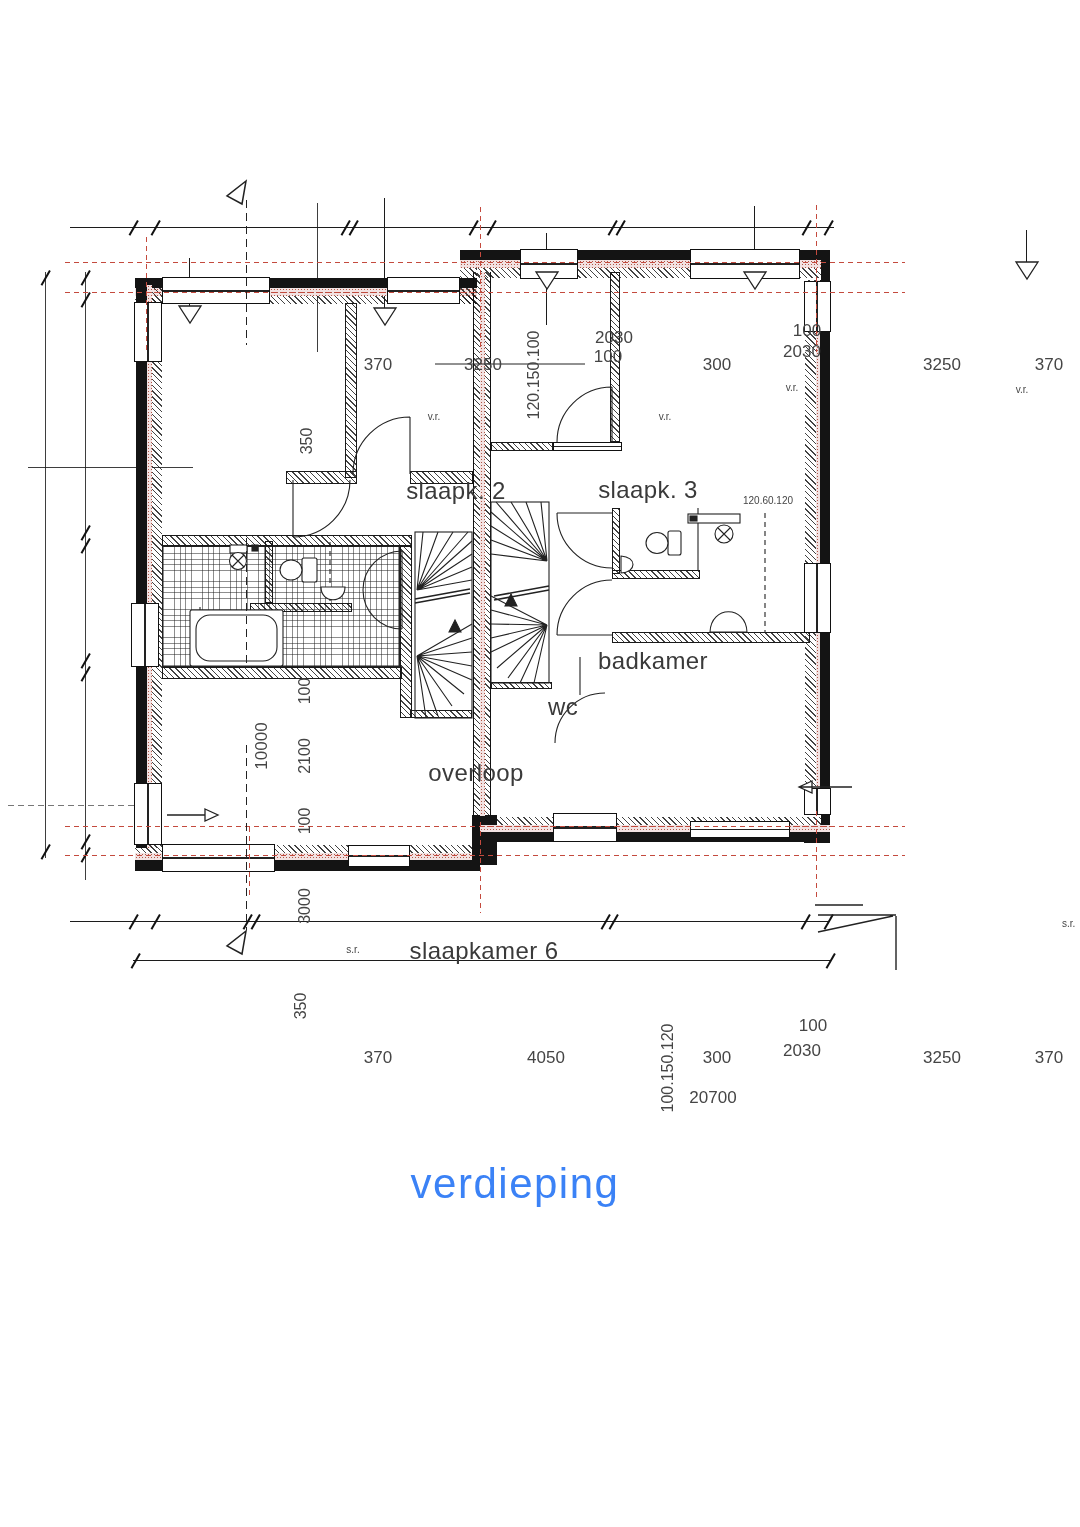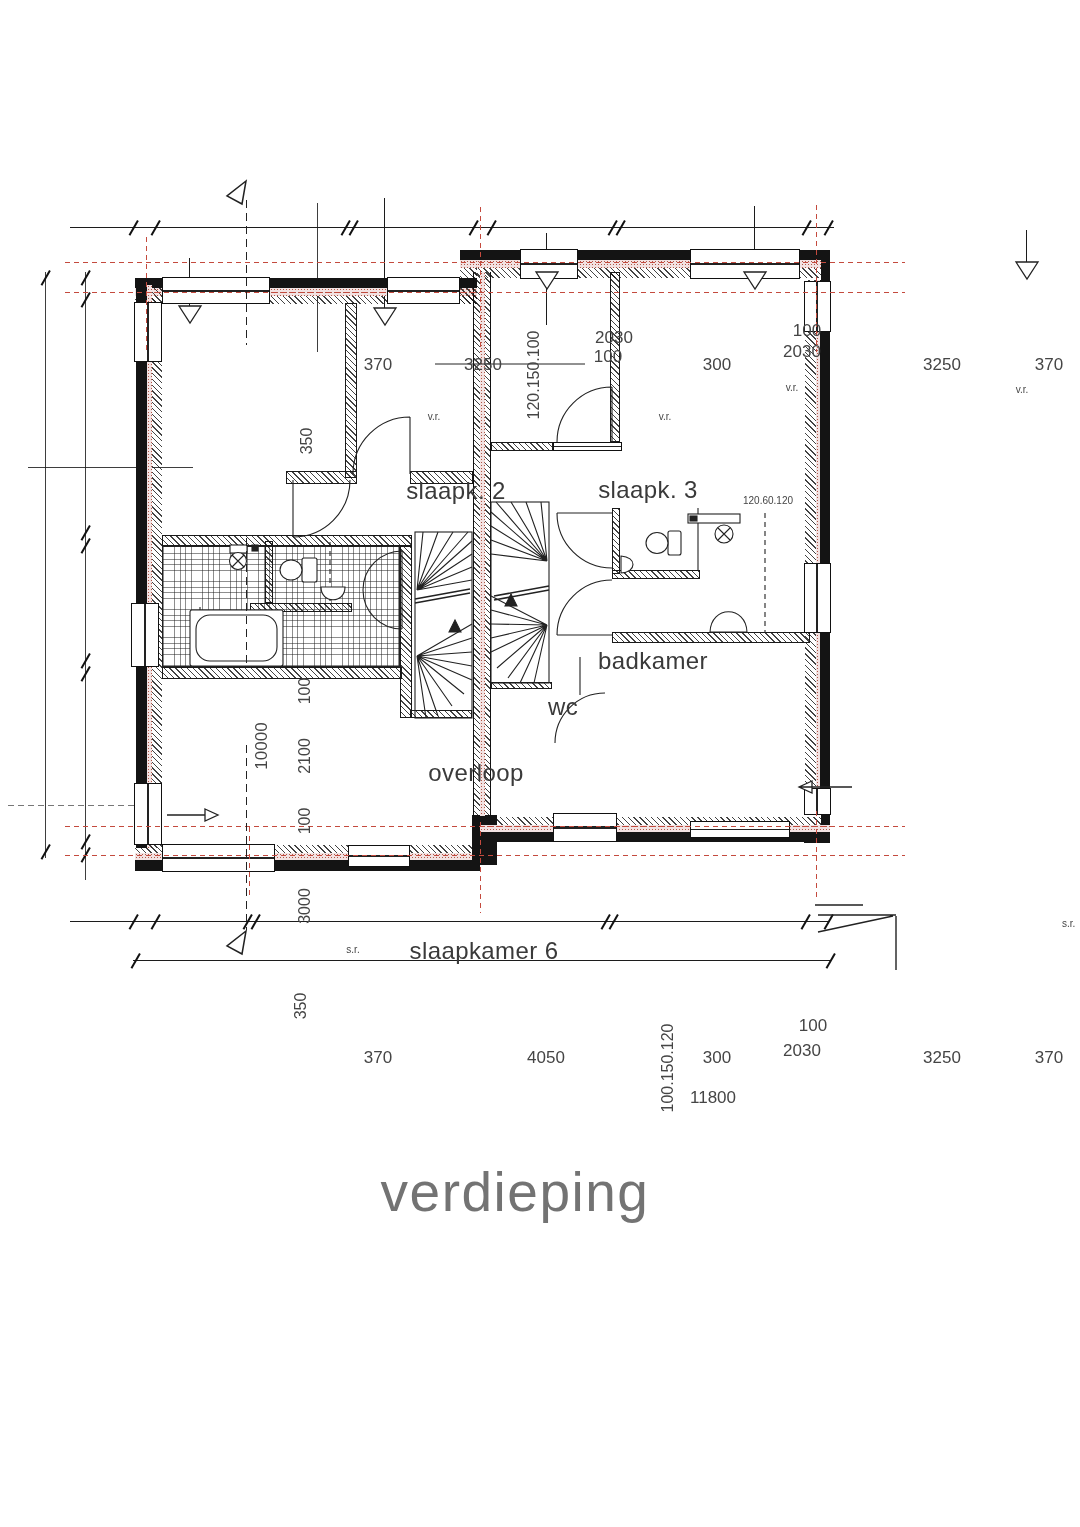--- a/index.html
+++ b/index.html
@@ -23,21 +23,21 @@
   .tile{position:absolute;border:1px solid #222;box-sizing:border-box;
         background-image:repeating-linear-gradient(0deg,rgba(30,30,30,.5) 0 .9px,transparent .9px 5.6px),
                          repeating-linear-gradient(90deg,rgba(30,30,30,.5) 0 .9px,transparent .9px 5.6px);}
   .tick{position:absolute;width:17px;height:1.6px;background:#111;transform:rotate(-60deg);}
   .dim{position:absolute;font-size:17px;color:#454545;white-space:nowrap;z-index:60;}
   .sm{font-size:10px;}
   .ctr{transform:translateX(-50%);}
   .rot{position:absolute;font-size:16px;color:#454545;white-space:nowrap;z-index:60;
        transform:translate(-50%,-50%) rotate(-90deg);}
   .room{position:absolute;font-size:24px;color:#3a3a3a;letter-spacing:.4px;white-space:nowrap;z-index:60;transform:translateX(-50%);}
-  .ttl{position:absolute;font-size:55px;color:#737373;letter-spacing:1.5px;white-space:nowrap;z-index:60;transform:translateX(-50%);}
+  .ttl{position:absolute;font-size:42px;color:#3b82f6;letter-spacing:1.5px;white-space:nowrap;z-index:60;transform:translateX(-50%);}
   svg.sym{position:absolute;left:0;top:0;z-index:30;}
 </style>
 </head>
 <body>
 
 <div id="canvas">
 
   <div class="lineV thin" style="left:45px;top:272px;height:586px;"></div>
   <div class="lineV thin" style="left:85px;top:272px;height:608px;"></div>
   <div class="lineH thin" style="left:28px;top:467px;width:165px;"></div>
@@ -293,16 +293,16 @@
   <div class="dim sm" style="left:1062px;top:918px;">s.r.</div>
 
   <div class="dim ctr" style="left:378px;top:1048px;">370</div>
   <div class="dim ctr" style="left:546px;top:1048px;">4050</div>
   <div class="rot sm" style="left:668px;top:1068px;">100.150.120</div>
   <div class="dim ctr" style="left:717px;top:1048px;">300</div>
   <div class="dim ctr" style="left:813px;top:1016px;">100</div>
   <div class="dim ctr" style="left:802px;top:1041px;">2030</div>
   <div class="dim ctr" style="left:942px;top:1048px;">3250</div>
   <div class="dim ctr" style="left:1049px;top:1048px;">370</div>
-  <div class="dim ctr" style="left:713px;top:1088px;">11800</div>
+  <div class="dim ctr" style="left:713px;top:1088px;">20700</div>
 
   <div class="ttl" style="left:515px;top:1160px;">verdieping</div>
 </div>
 
 </body></html>

